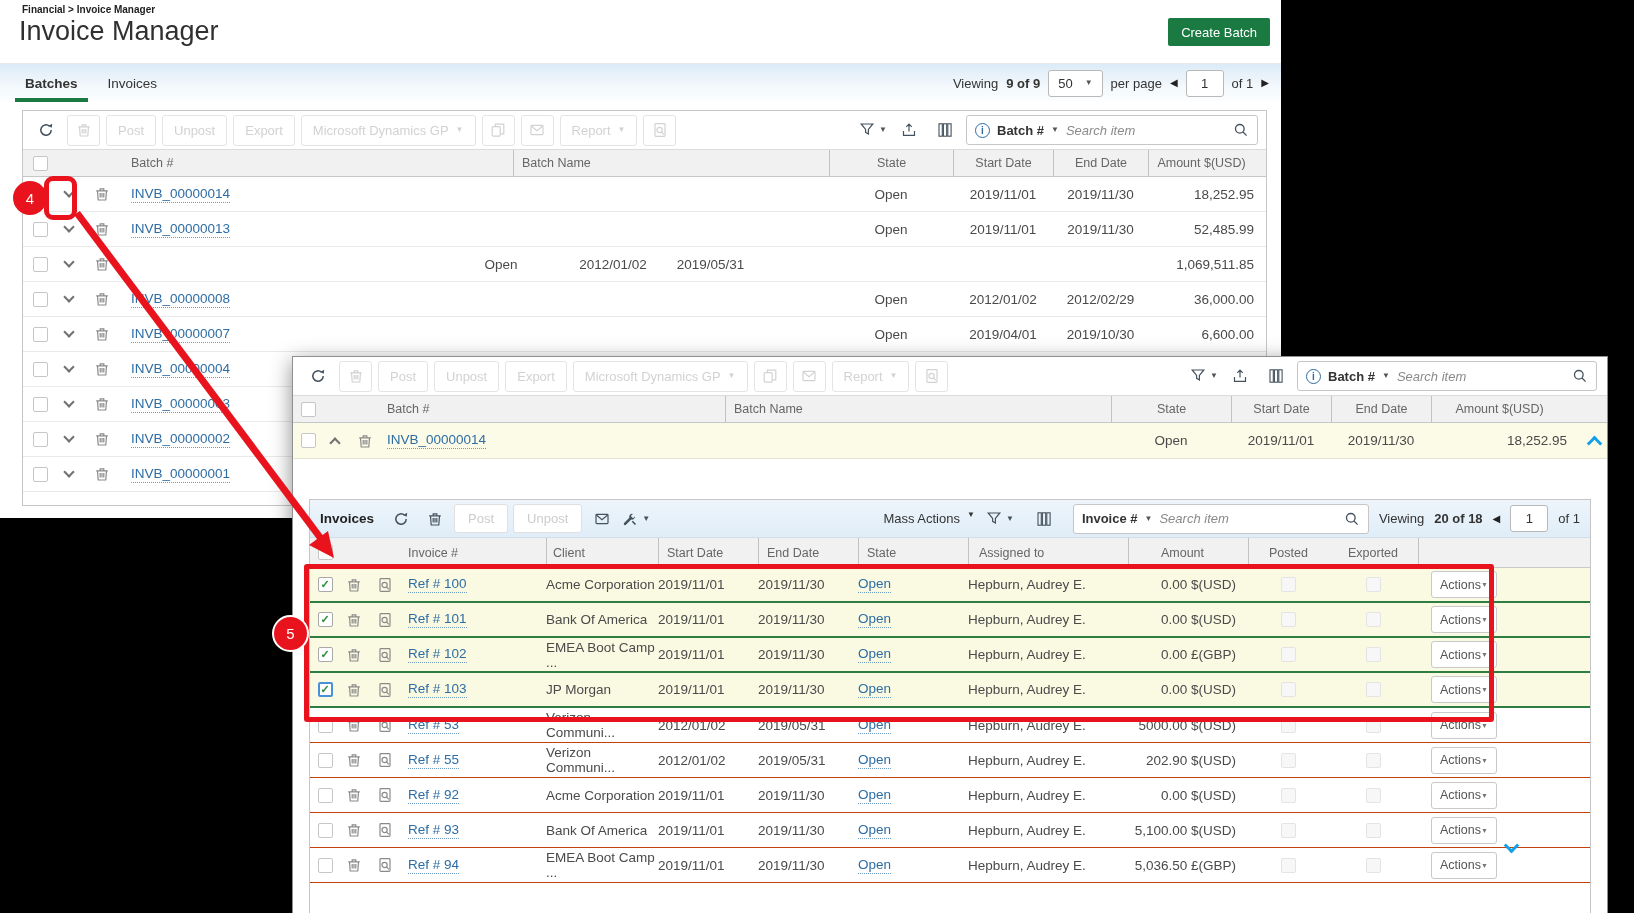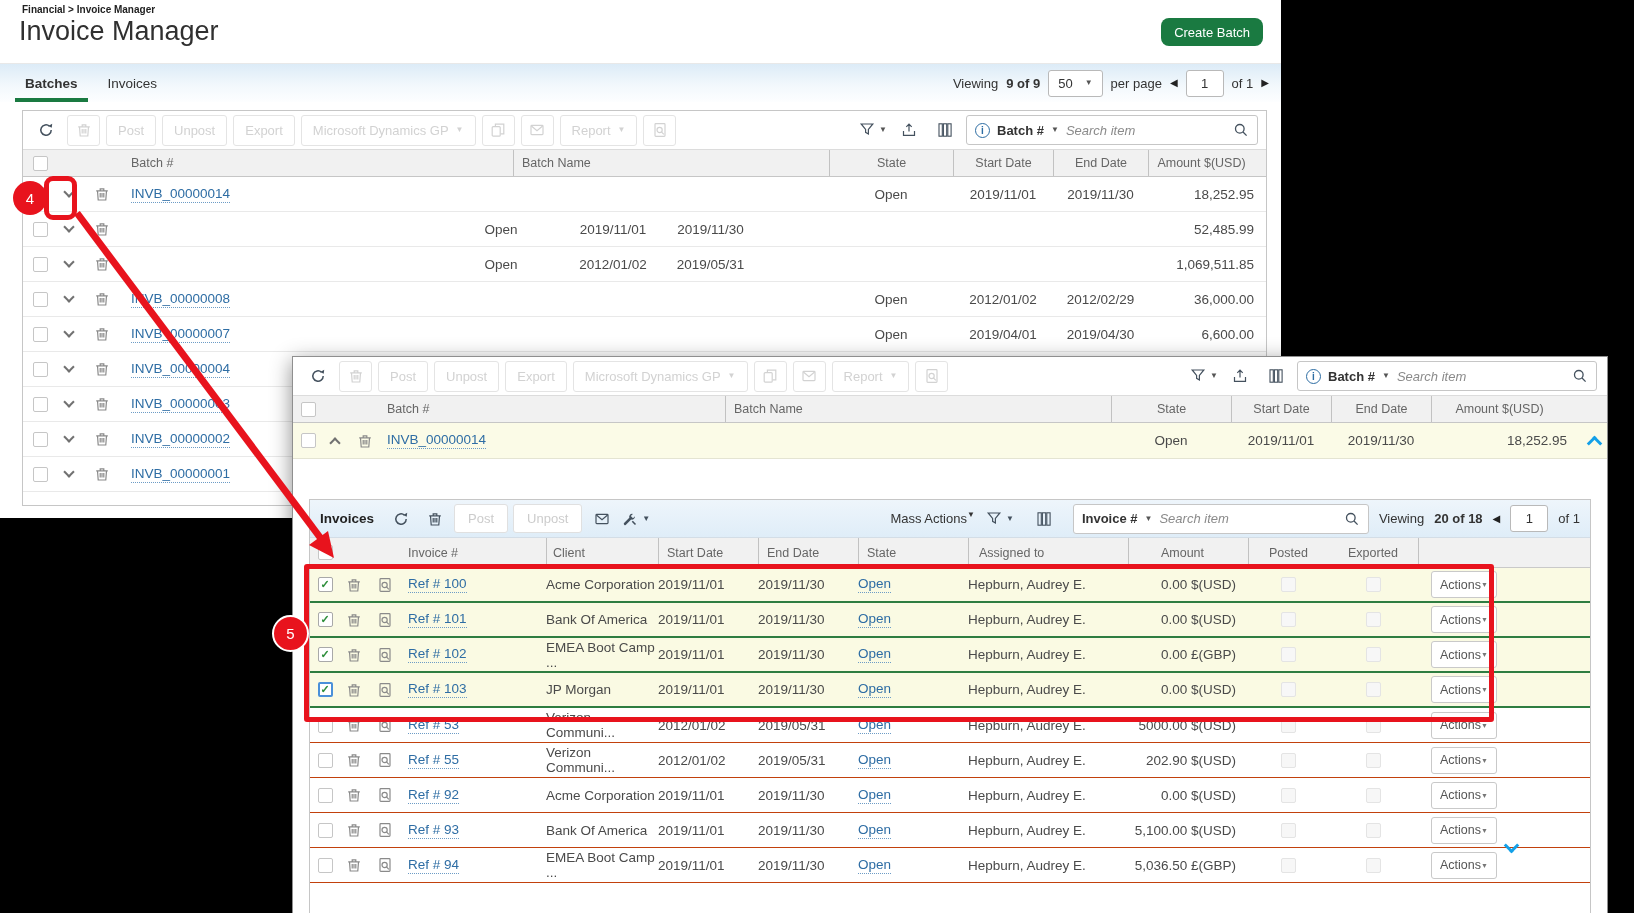--- a/index.html
+++ b/index.html
@@ -28,22 +28,22 @@
   .cb.checked { color:#2f8f3c; font-size:11px; font-weight:700; border-color:#a9a9a9; }
   .cb.focus { border:2px solid #4a90d9; }
   .cb.disabled { background:#f7f7f7; border-color:#e4e4e4; }
 
   .lnk { color:#2e6da4; text-decoration:none; border-bottom:1px dotted #6d9cc6; padding-bottom:1px; cursor:pointer; }
 
   
   #main-win { left:0; top:0; width:1281px; height:518px; }
   .breadcrumb { position:absolute; left:22px; top:4px; font-size:10px; font-weight:700; color:#222; }
   .page-title { position:absolute; left:19px; top:16px; font-size:27px; color:#303030; font-weight:400; }
-  .btn-primary { position:absolute; top:18px; right:18px; height:28px; padding:0 13px; background:#1a7a41;
-    color:#fff; font-size:13px; border:none; border-radius:8px; display:flex; align-items:center; cursor:pointer; }
+  .btn-primary { position:absolute; top:18px; right:11px; height:28px; padding:0 13px; background:#1a7a41;
+    color:#fff; font-size:13px; border:none; border-radius:2px; display:flex; align-items:center; cursor:pointer; }
 
   .tabbar { position:absolute; left:0; top:63px; width:100%; height:39px;
     background:linear-gradient(180deg,#dcebf7 0%,#f2f8fc 55%,#fdfeff 100%);
     border-top:1px solid #e8e8e8; display:flex; align-items:center; }
   .tab { position:relative; height:100%; display:flex; align-items:center; padding:0 15px; font-size:13.5px; color:#333; cursor:pointer; }
   .tab:first-of-type { margin-left:10px; }
   .tab.active { font-weight:700; }
   .tab.active::after { content:""; position:absolute; left:5px; right:5px; bottom:0; height:4px; background:#1a7a41; }
   .paging { margin-left:auto; display:flex; align-items:center; gap:8px; padding-right:12px; font-size:13px; color:#333; }
   .paging b { font-weight:700; }
@@ -101,21 +101,21 @@
 
   
   .inv-panel { position:absolute; left:16px; top:142px; width:1282px; height:500px; border:1px solid #c6c6c6; background:#fff; }
   .inv-toolbar { display:flex; align-items:center; height:38px; padding:0 10px;
     background:linear-gradient(180deg,#eef5fb,#dfedf8); border-bottom:1px solid #d3dde6; font-size:13px; color:#333; }
   .inv-title { font-size:13.5px; font-weight:600; color:#222; margin-right:12px; }
   .sub-ic { width:30px; height:29px; display:inline-flex; align-items:center; justify-content:center; gap:4px; color:#44515e; margin-right:4px; cursor:pointer; }
   .sm-btn { height:29px; padding:0 13px; border:1px solid #e0e0e0; border-radius:3px; background:#fff; color:#ccc;
     font-size:13px; display:inline-flex; align-items:center; margin-right:5px; }
   .inv-right { margin-left:auto; display:flex; align-items:center; gap:10px; }
-  .mass-actions { display:flex; align-items:flex-start; font-size:13px; color:#333; cursor:pointer; }
+  .mass-actions { display:flex; align-items:flex-start; gap:7px; font-size:13px; color:#333; cursor:pointer; }
 
   .ivhead { display:flex; align-items:center; height:30px; background:#f1f1f1; border-bottom:1px solid #c9c9c9; font-size:12.5px; color:#666; }
   .ivrow { display:flex; align-items:center; height:35px; border-bottom:1px solid #c2410c; font-size:13.5px; color:#4a4a4a; background:#fff; }
   .ivrow.sel { background:#fafae3; border-bottom:2px solid #2e7d41; }
   .ic1{width:30px;justify-content:center;} .ic2{width:28px;justify-content:center;}
   .ic3{width:34px;justify-content:center;} .ic4{width:144px;padding-left:6px;}
   .ic5{width:112px;} .ic6{width:100px;} .ic7{width:100px;} .ic8{width:110px;}
   .ic9{width:160px;} .ic10{width:120px;padding-right:12px;} .ic11{width:80px;justify-content:center;}
   .ic12{width:90px;justify-content:center;} .ic13{width:92px;justify-content:center;}
   .icol14{width:24px;justify-content:center;} .icfill{flex:1;}
@@ -320,20 +320,23 @@
         <span class="cell mc2">
             <i class="chev down"></i>
           </span>
         <span class="cell mc3">
             <span class="trash-btn">
               <svg class="ic16">
                 <use href="#i-trash"></use>
               </svg>
             </span>
           </span>
+        <span class="cell mc4">
+            <a class="lnk">INVB_00000013</a>
+          </span>
         <span class="cell mc5"></span>
         <span class="cell mc6 ctr">Open</span>
         <span class="cell mc7 ctr">2019/11/01</span>
         <span class="cell mc8 ctr">2019/11/30</span>
         <span class="cell mc9 rgt">52,485.99</span>
       </div>
       <div class="grow">
         <span class="cell mc1">
             <span class="cb"></span>
           </span>
@@ -389,21 +392,21 @@
                 <use href="#i-trash"></use>
               </svg>
             </span>
           </span>
         <span class="cell mc4">
             <a class="lnk">INVB_00000007</a>
           </span>
         <span class="cell mc5"></span>
         <span class="cell mc6 ctr">Open</span>
         <span class="cell mc7 ctr">2019/04/01</span>
-        <span class="cell mc8 ctr">2019/04/30</span>
+        <span class="cell mc8 ctr">2019/10/30</span>
         <span class="cell mc9 rgt">6,600.00</span>
       </div>
       <div class="grow">
         <span class="cell mc1">
             <span class="cb"></span>
           </span>
         <span class="cell mc2">
             <i class="chev down"></i>
           </span>
         <span class="cell mc3">

